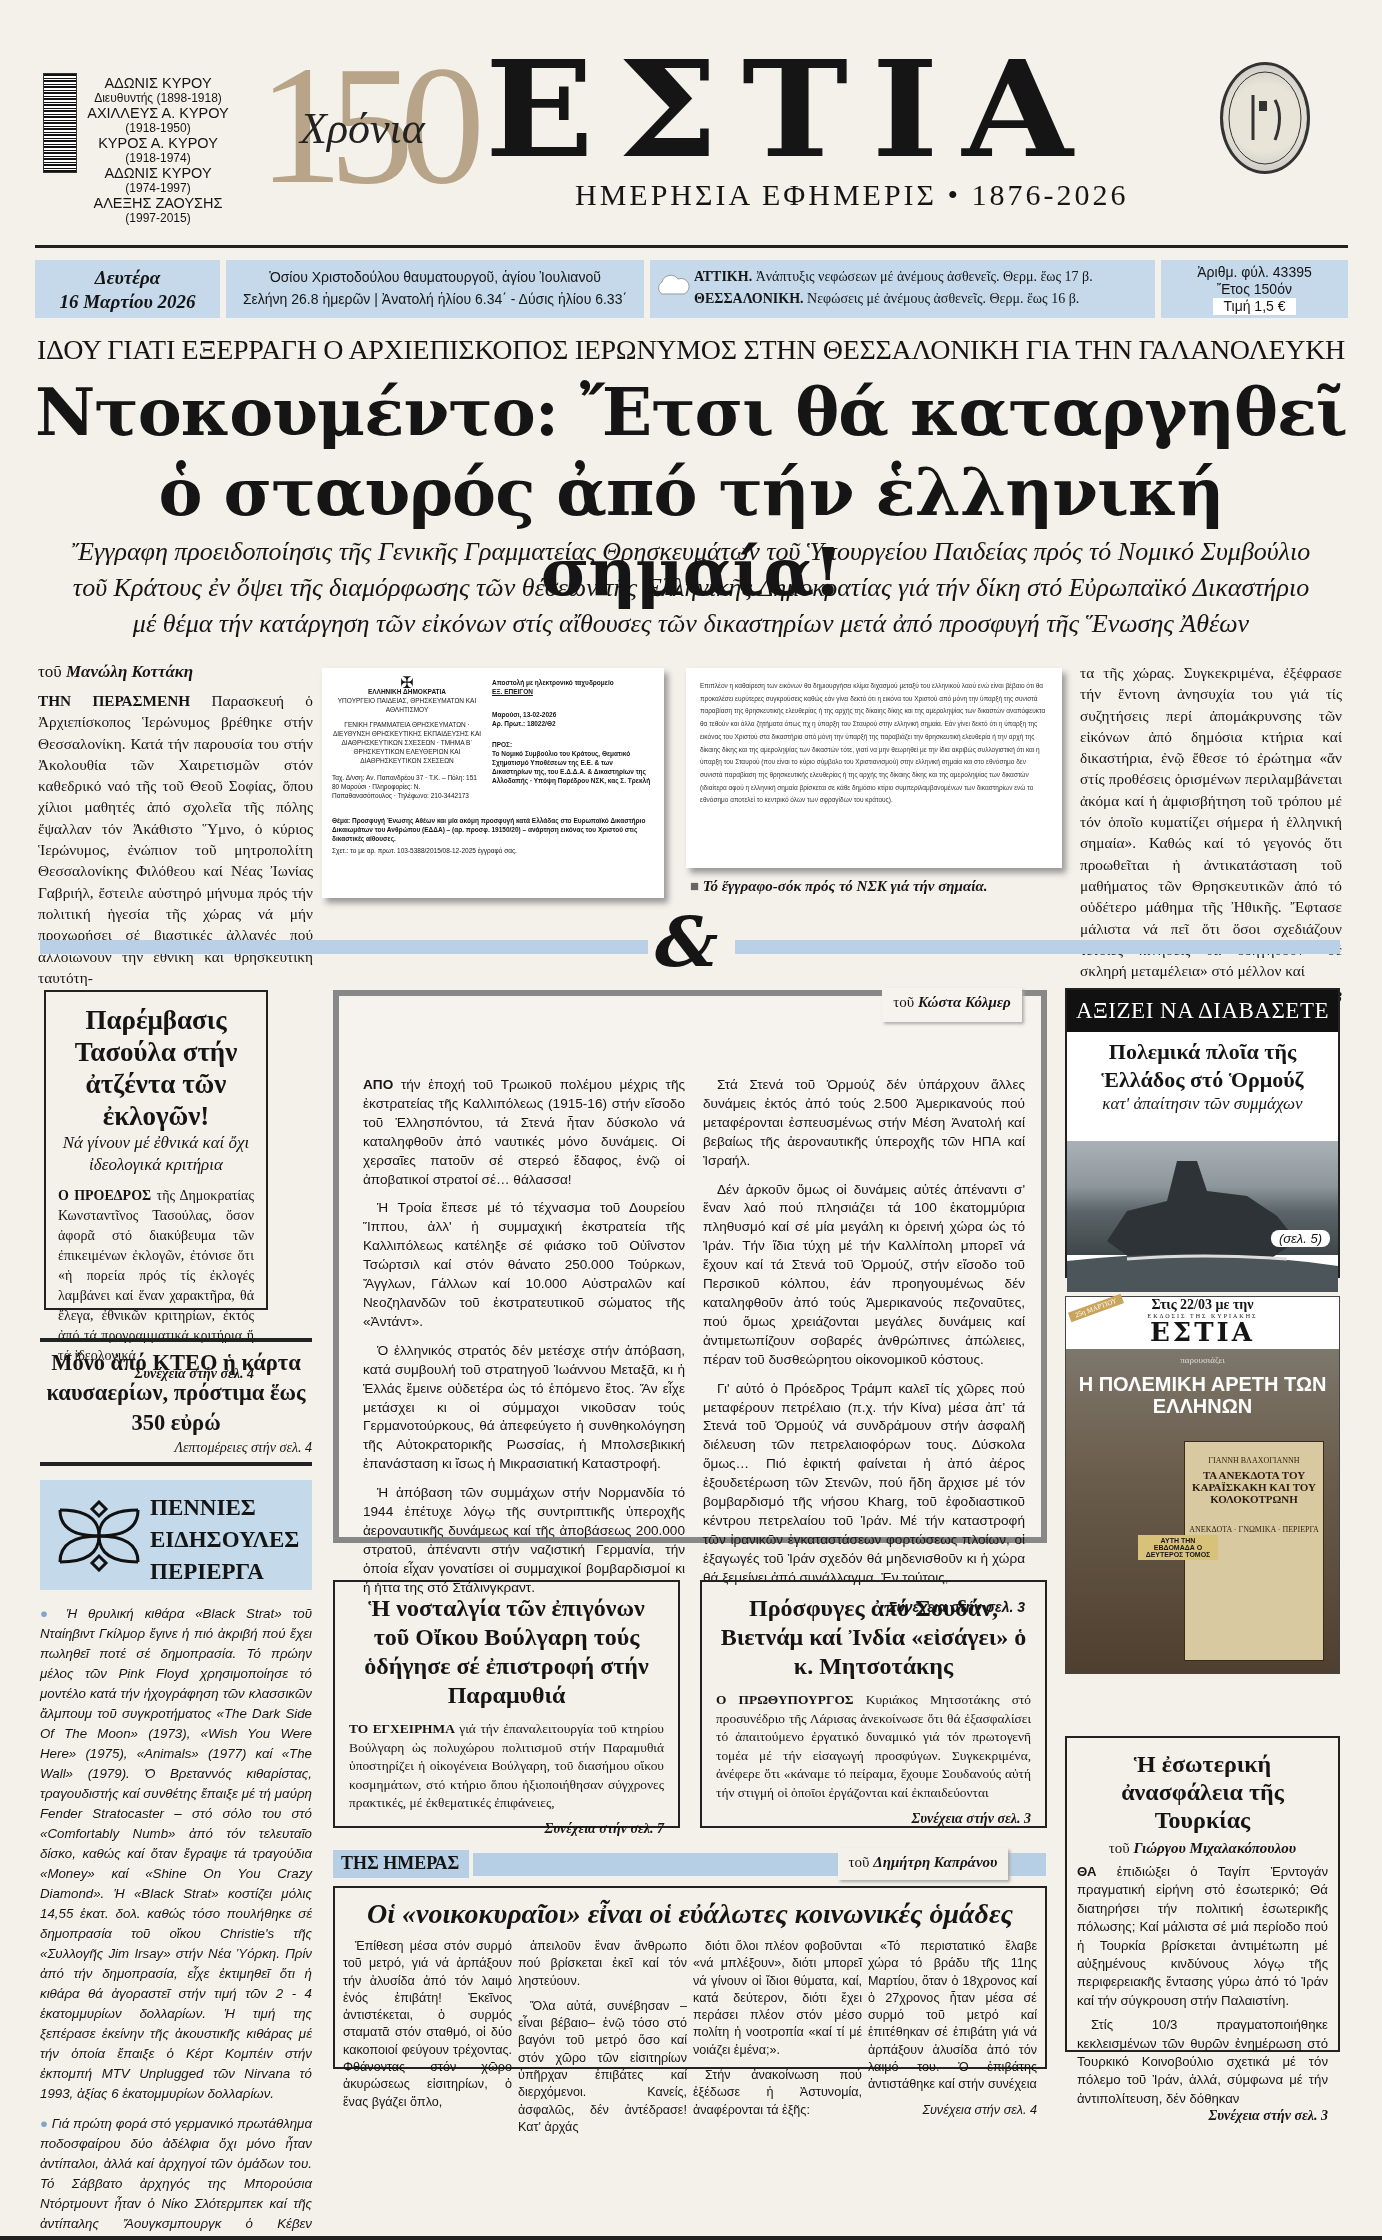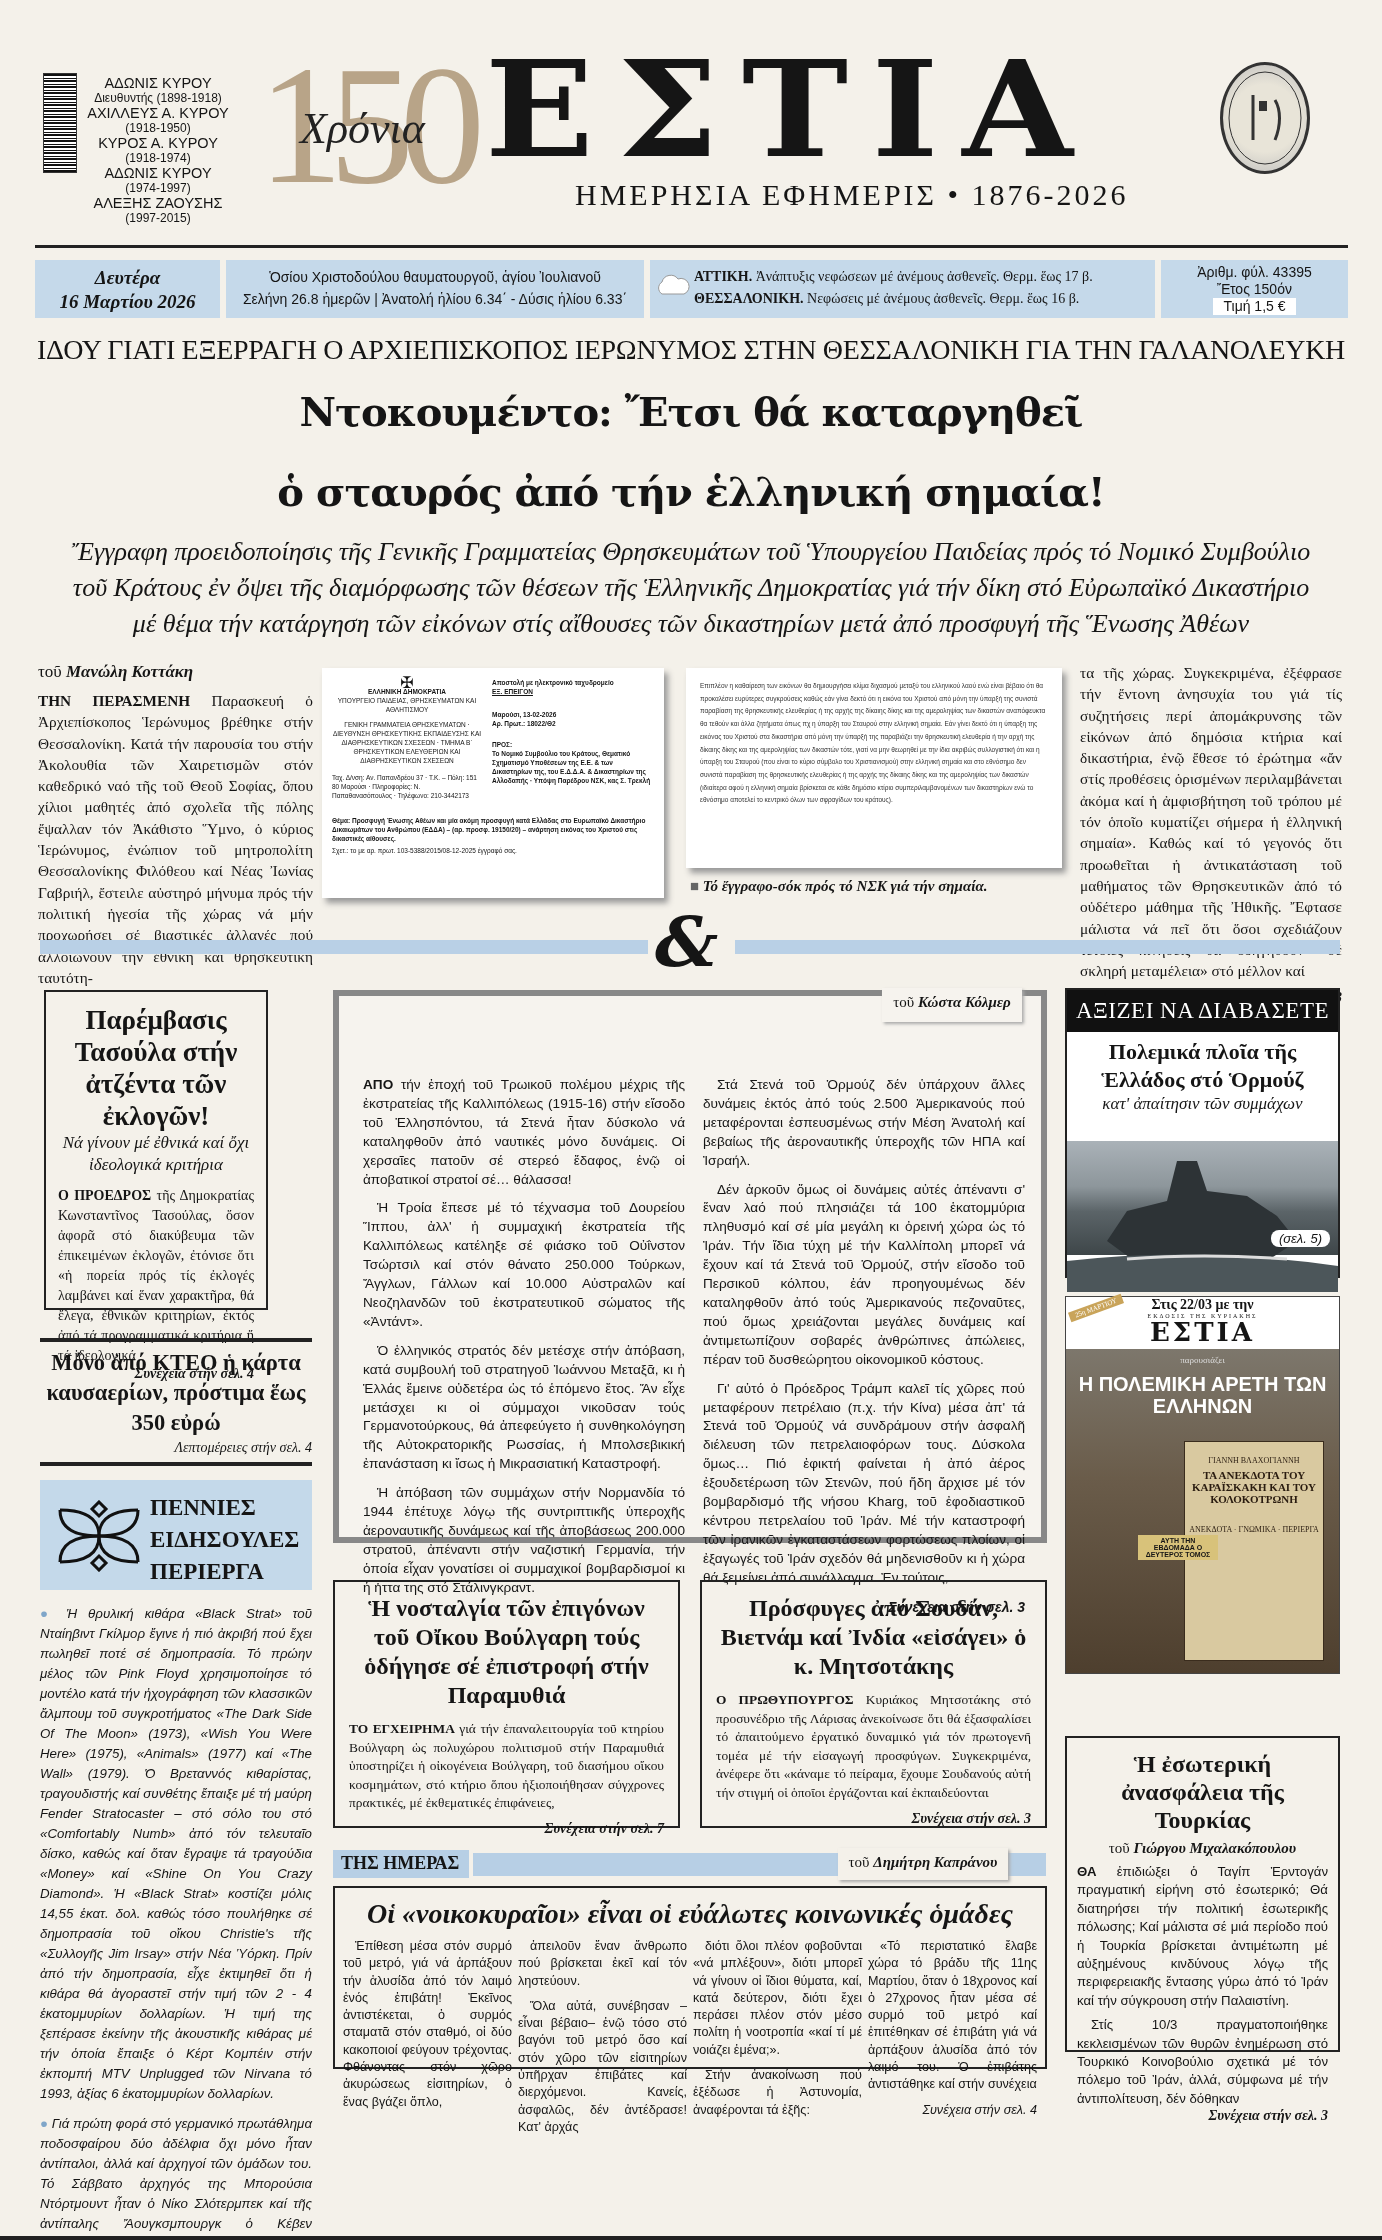--- a/index.html
+++ b/index.html
@@ -20,21 +20,21 @@
 
 .info{top:260px;height:58px;background:#c5d9ea}
 .date{left:35px;width:185px;text-align:center;font-style:italic;font-weight:bold;font-size:19px;line-height:24px;padding-top:6px}
 .saint{left:226px;width:418px;text-align:center;font-size:14px;line-height:22px;padding-top:6px}
 .weather{left:650px;width:505px;font-size:14px;line-height:22px;padding:6px 0 0 44px}
 .cloud{left:654px;top:270px;width:36px;height:28px}
 .issue{left:1161px;width:187px;text-align:center;font-size:14px;line-height:17px;padding-top:4px}
 .price{display:inline-block;background:#fff;padding:0 10px}
 
 .kicker{left:0;width:1382px;top:334px;text-align:center;font-size:28px;letter-spacing:-.3px}
-.head{left:0;width:1382px;top:372px;text-align:center;font-size:40px;font-weight:bold;line-height:80px;font-family:"DejaVu Serif",serif;letter-spacing:-1px}
+.head{left:0;width:1382px;top:372px;text-align:center;font-size:66px;font-weight:bold;line-height:80px;font-family:"DejaVu Serif",serif;letter-spacing:-1px}
 .deck{left:0;width:1382px;top:534px;text-align:center;font-size:26px;font-style:italic;line-height:36px}
 
 .byline{left:38px;top:662px;font-size:17px}
 .lead-col{left:38px;top:690px;width:275px;font-size:15.3px;line-height:21.3px;text-align:justify}
 .lead-col b{font-weight:bold}
 .doc1{left:322px;top:668px;width:342px;height:230px;background:#fff;box-shadow:4px 5px 6px #999;padding:10px;font-family:"Liberation Sans",sans-serif;font-size:6.5px;line-height:9px}
 .doc2{left:686px;top:668px;width:376px;height:200px;background:#fff;box-shadow:4px 5px 6px #999;padding:12px 14px;font-family:"Liberation Sans",sans-serif;font-size:6.5px;line-height:12.7px;color:#333}
 .caption{left:690px;top:878px;font-size:15px;font-style:italic;font-weight:bold}
 .right-col{left:1080px;top:662px;width:262px;font-size:15.3px;line-height:21.3px;text-align:justify}
 .cont{font-style:italic;font-weight:bold;font-size:14px;text-align:right}

